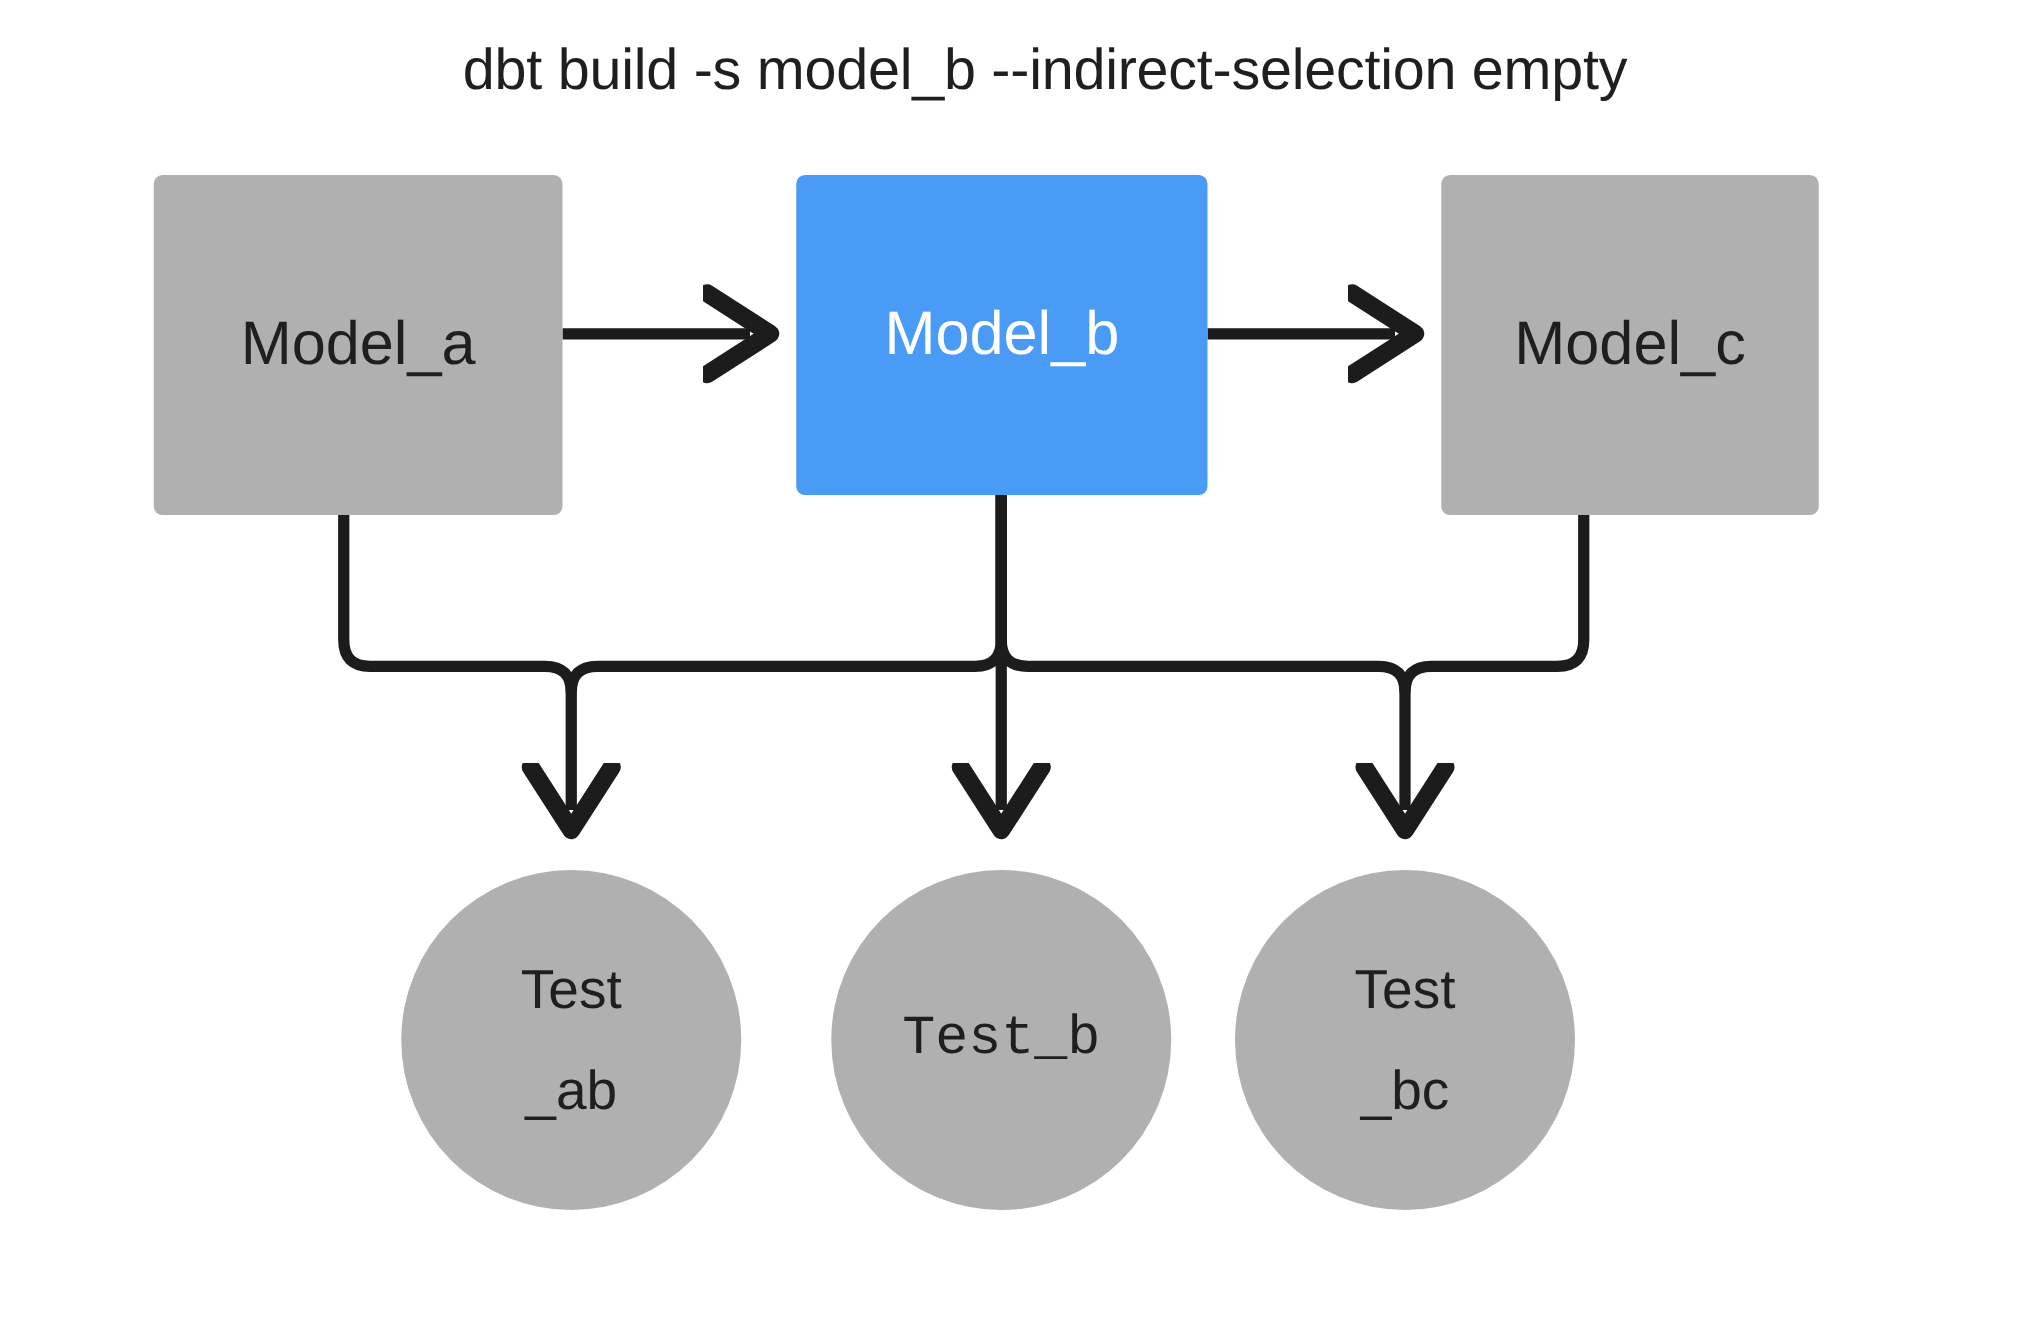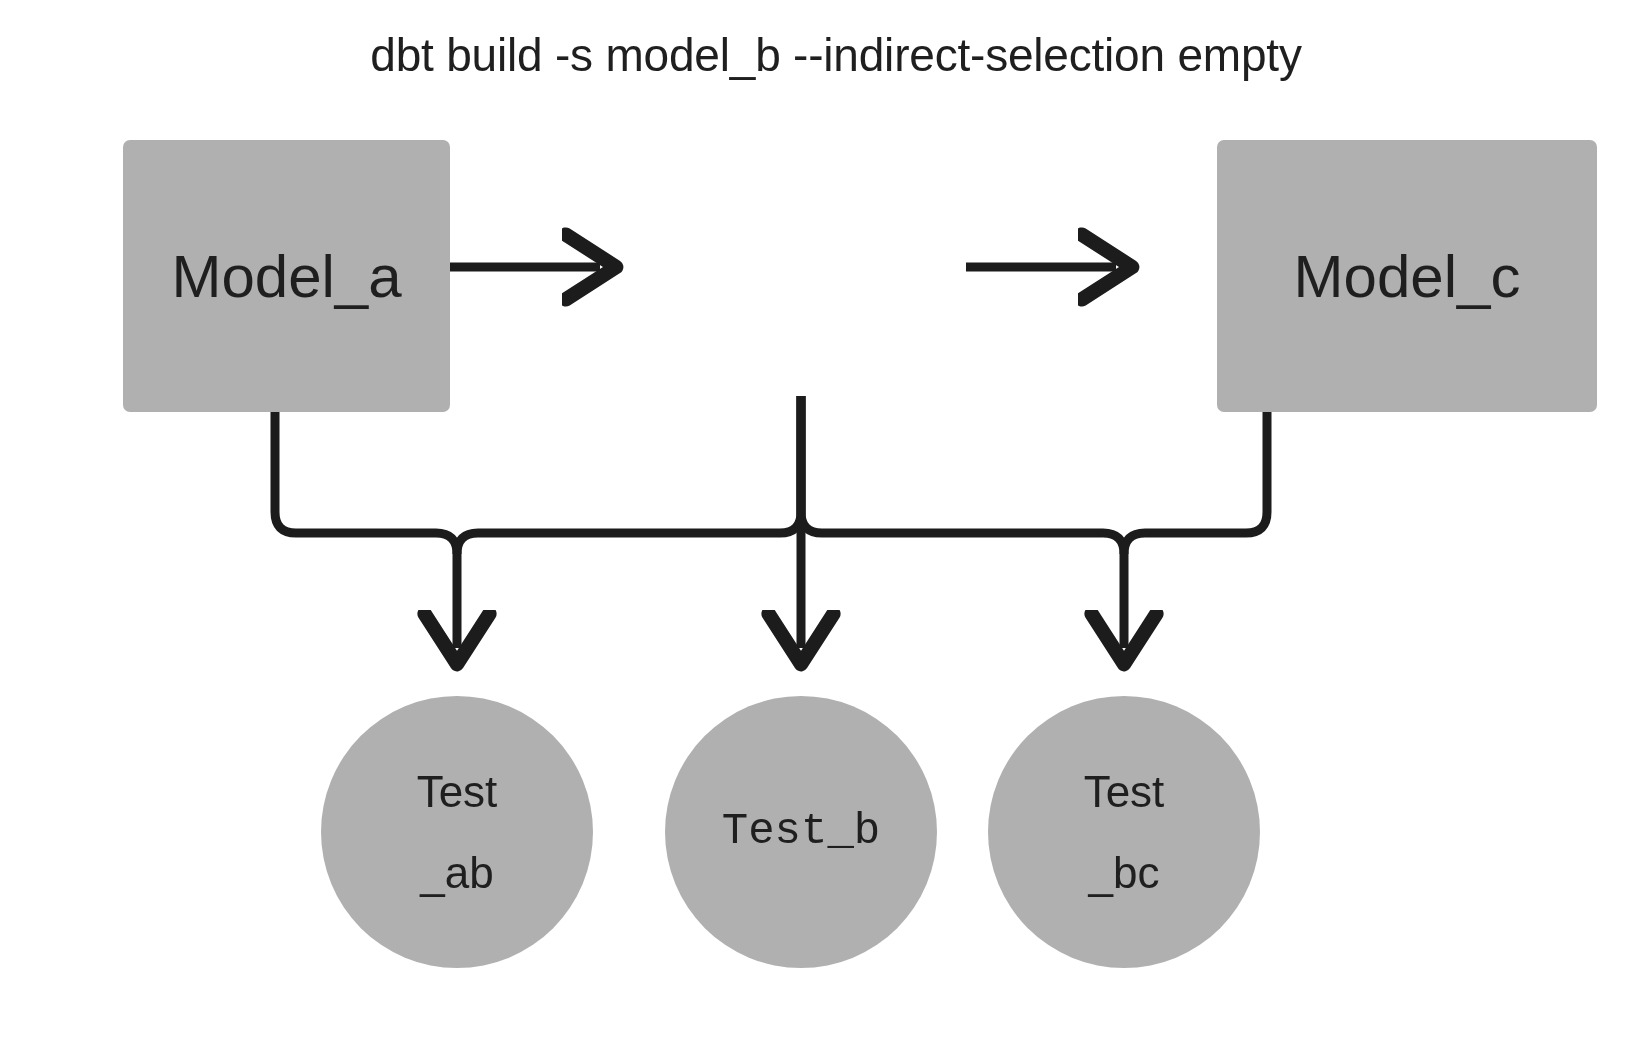--- a/index.html
+++ b/index.html
@@ -32,21 +32,21 @@
     white-space: pre;
     padding-left: 21px;
   }
   .node-box {
     position: absolute;
     box-sizing: border-box;
     border-radius: 7px;
     display: flex;
     align-items: center;
     justify-content: center;
-    font-size: 60px;
+    font-size: 49px;
     line-height: 1.05;
   }
   .node-circle {
     position: absolute;
     box-sizing: border-box;
     border-radius: 50%;
     display: flex;
     flex-direction: column;
     align-items: center;
     justify-content: center;
@@ -85,22 +85,25 @@
       <path d="M 801 396 L 801 512 Q 801 533 822 533 L 1103 533 Q 1124 533 1124 554 L 1124 648" marker-end="url(#arrowhead)"></path>
 
       <path d="M 1267 412 L 1267 512 Q 1267 533 1246 533 L 1145 533 Q 1124 533 1124 554"></path>
     </g>
   </svg>
 
   <div class="node-box" style="left:123px; top:140px; width:327px; height:272px; background:#b0b0b0; color:#1f1f1f;">
     <span>Model_a</span>
   </div>
 
+  <div class="node-box" style="left:637px; top:140px; width:329px; height:256px; background:#4a9bf5; color:#ffffff;">
+    <span>Model_b</span>
+  </div>
 
-  <div class="node-box" style="left:1217px; top:140px; width:380px; height:272px; background:#b0b0b0; color:#1f1f1f;">
+  <div class="node-box" style="left:1153px; top:140px; width:302px; height:272px; background:#b0b0b0; color:#1f1f1f;">
     <span>Model_c</span>
   </div>
 
   <div class="node-circle" style="left:321px; top:696px; width:272px; height:272px; background:#b0b0b0; color:#1f1f1f;">
     <span class="ln">Test</span>
     <span class="ln">_ab</span>
   </div>
 
   <div class="node-circle" style="left:665px; top:696px; width:272px; height:272px; background:#b0b0b0; color:#1f1f1f;font-family:Liberation Mono, monospace;">
     <span class="ln">Test_b</span>

